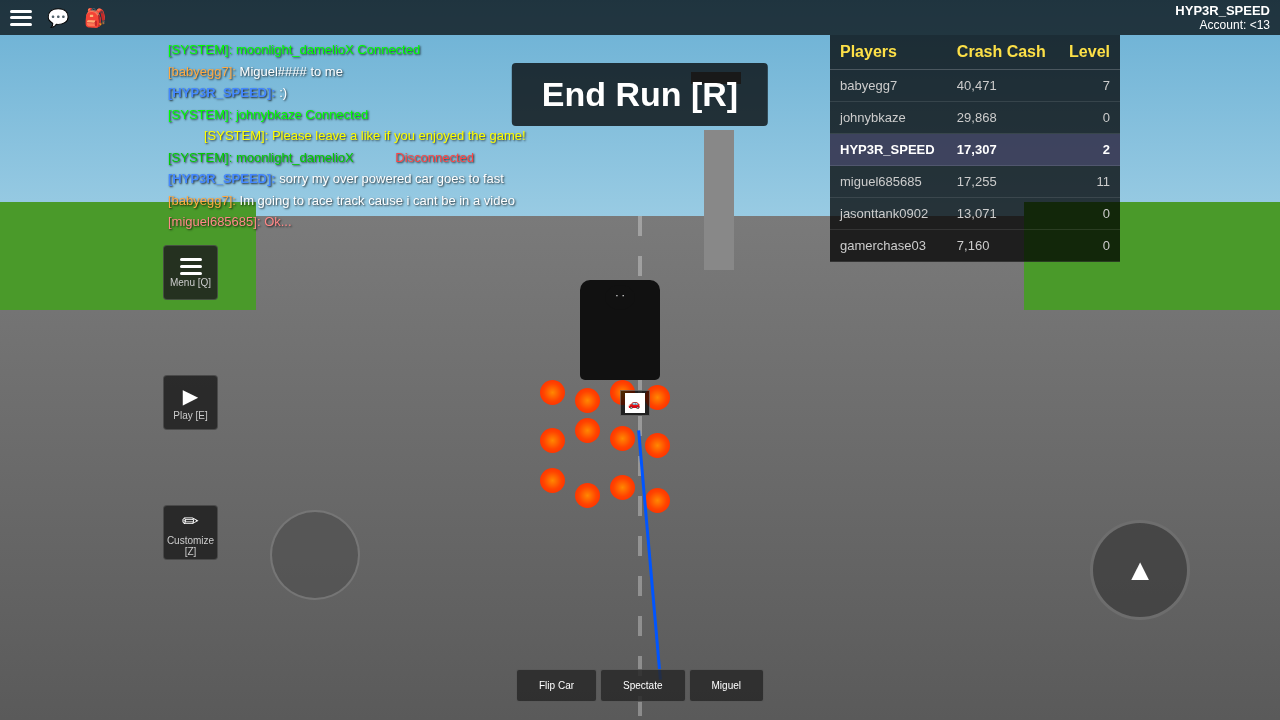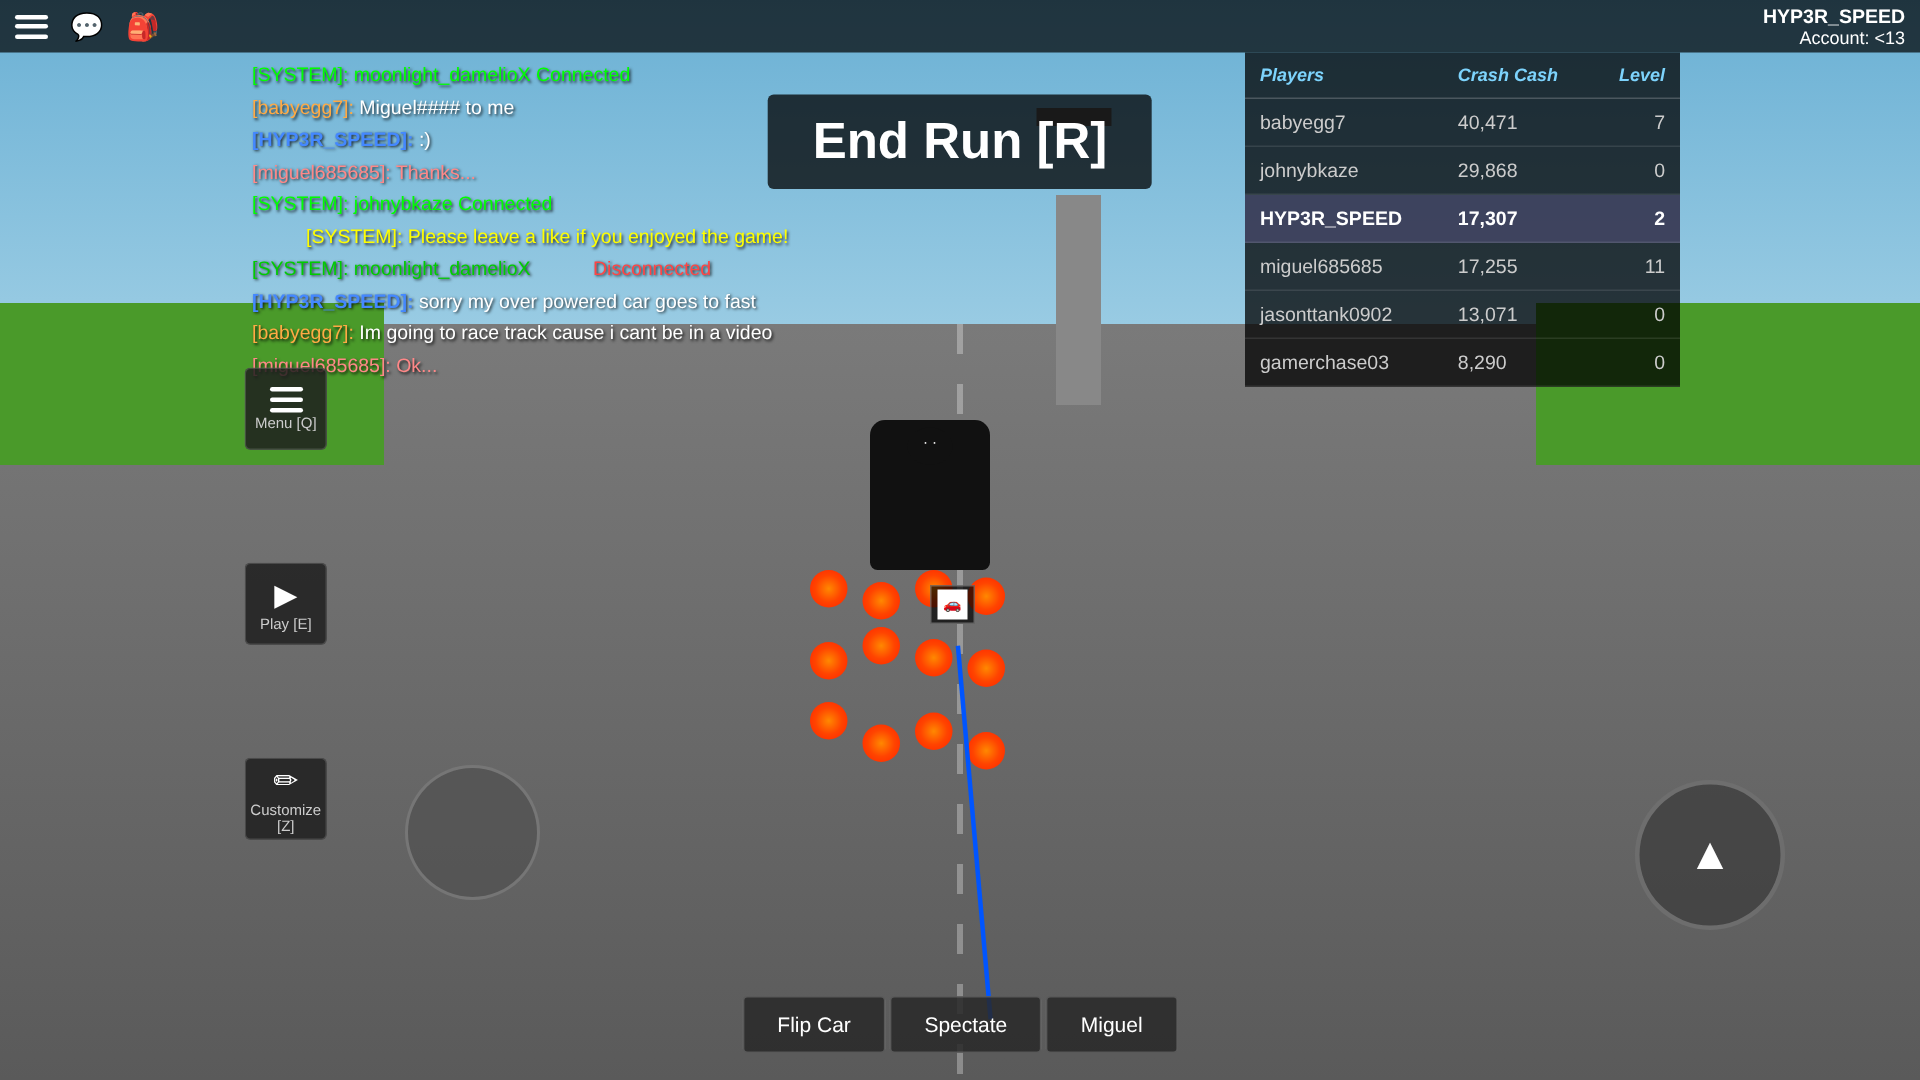--- a/index.html
+++ b/index.html
@@ -178,26 +178,25 @@
       position: absolute;
       top: 35px;
       right: 160px;
       width: 290px;
       background: rgba(0,0,0,0.75);
       z-index: 100;
       border-collapse: collapse;
     }
 
     #players-table th {
-      color: #7dd3fc;
-      font-size: 12px;
+      color: #fde047;
+      font-size: 16px;
       padding: 8px 10px;
       text-align: left;
       border-bottom: 1px solid rgba(255,255,255,0.2);
-      font-style: italic;
     }
 
     #players-table th:last-child,
     #players-table td:last-child {
       text-align: right;
     }
 
     #players-table td {
       color: #cccccc;
       font-size: 13px;
@@ -372,21 +371,21 @@
       left: 50%;
       transform: translateX(-50%);
       display: flex;
       gap: 3px;
       z-index: 100;
     }
 
     .action-btn {
       background: rgba(40,40,40,0.85);
       color: white;
-      font-size: 14px;
+      font-size: 10px;
       padding: 10px 22px;
       border: 1px solid rgba(255,255,255,0.2);
       cursor: pointer;
       border-radius: 3px;
     }
 
     
     .vehicle-label {
       position: absolute;
       top: 390px;
@@ -478,23 +477,20 @@
 
 <div id="chat-panel">
   <div class="chat-message chat-system">
     [SYSTEM]: moonlight_damelioX <span style="color:#00ff00;">Connected</span>
   </div>
   <div class="chat-message">
     <span class="chat-name-baby">[babyegg7]:</span><span class="chat-user-baby"> Miguel#### to me</span>
   </div>
   <div class="chat-message">
     <span class="chat-name-hyp3r">[HYP3R_SPEED]:</span><span class="chat-user-hyp3r"> :)</span>
-  </div>
-  <div class="chat-message">
-    <span class="chat-name-miguel">[miguel685685]:</span><span class="chat-user-miguel"> Thanks...</span>
   </div>
   <div class="chat-message chat-system">
     [SYSTEM]: johnybkaze <span style="color:#00ff00;">Connected</span>
   </div>
   <div class="chat-message chat-system-yellow">
     [SYSTEM]: Please leave a like if you enjoyed the game!
   </div>
   <div class="chat-message">
     <span style="color:#00cc00;">[SYSTEM]: moonlight_damelioX <span style="color:#ff4444;margin-left:38px;">Disconnected</span></span>
   </div>
@@ -540,21 +536,21 @@
         <td>17,255</td>
         <td>11</td>
       </tr>
       <tr>
         <td>jasonttank0902</td>
         <td>13,071</td>
         <td>0</td>
       </tr>
       <tr>
         <td>gamerchase03</td>
-        <td>8,290</td>
+        <td>7,160</td>
         <td>0</td>
       </tr>
     </tbody>
 </table>
 
 <div id="sidebar-left" style="top:245px;">
   <div class="sidebar-btn">
     <div class="btn-icon">
       <div style="width:22px;display:flex;flex-direction:column;gap:4px;">
         <div style="height:3px;background:white;border-radius:2px;"></div>

